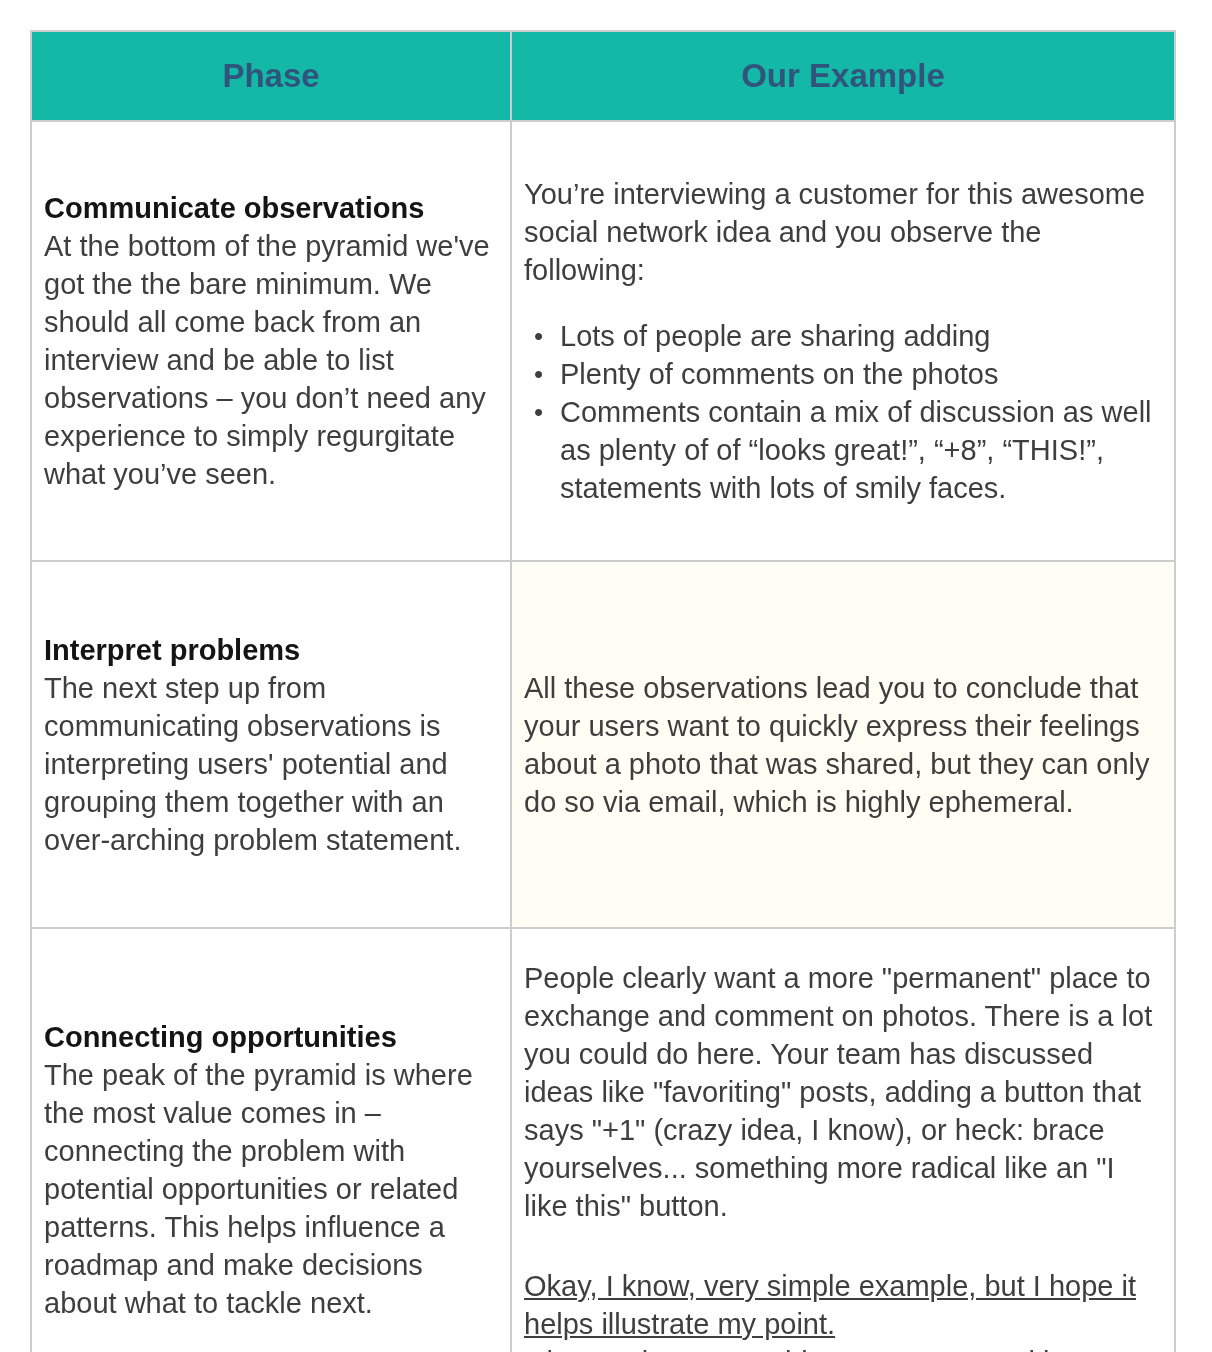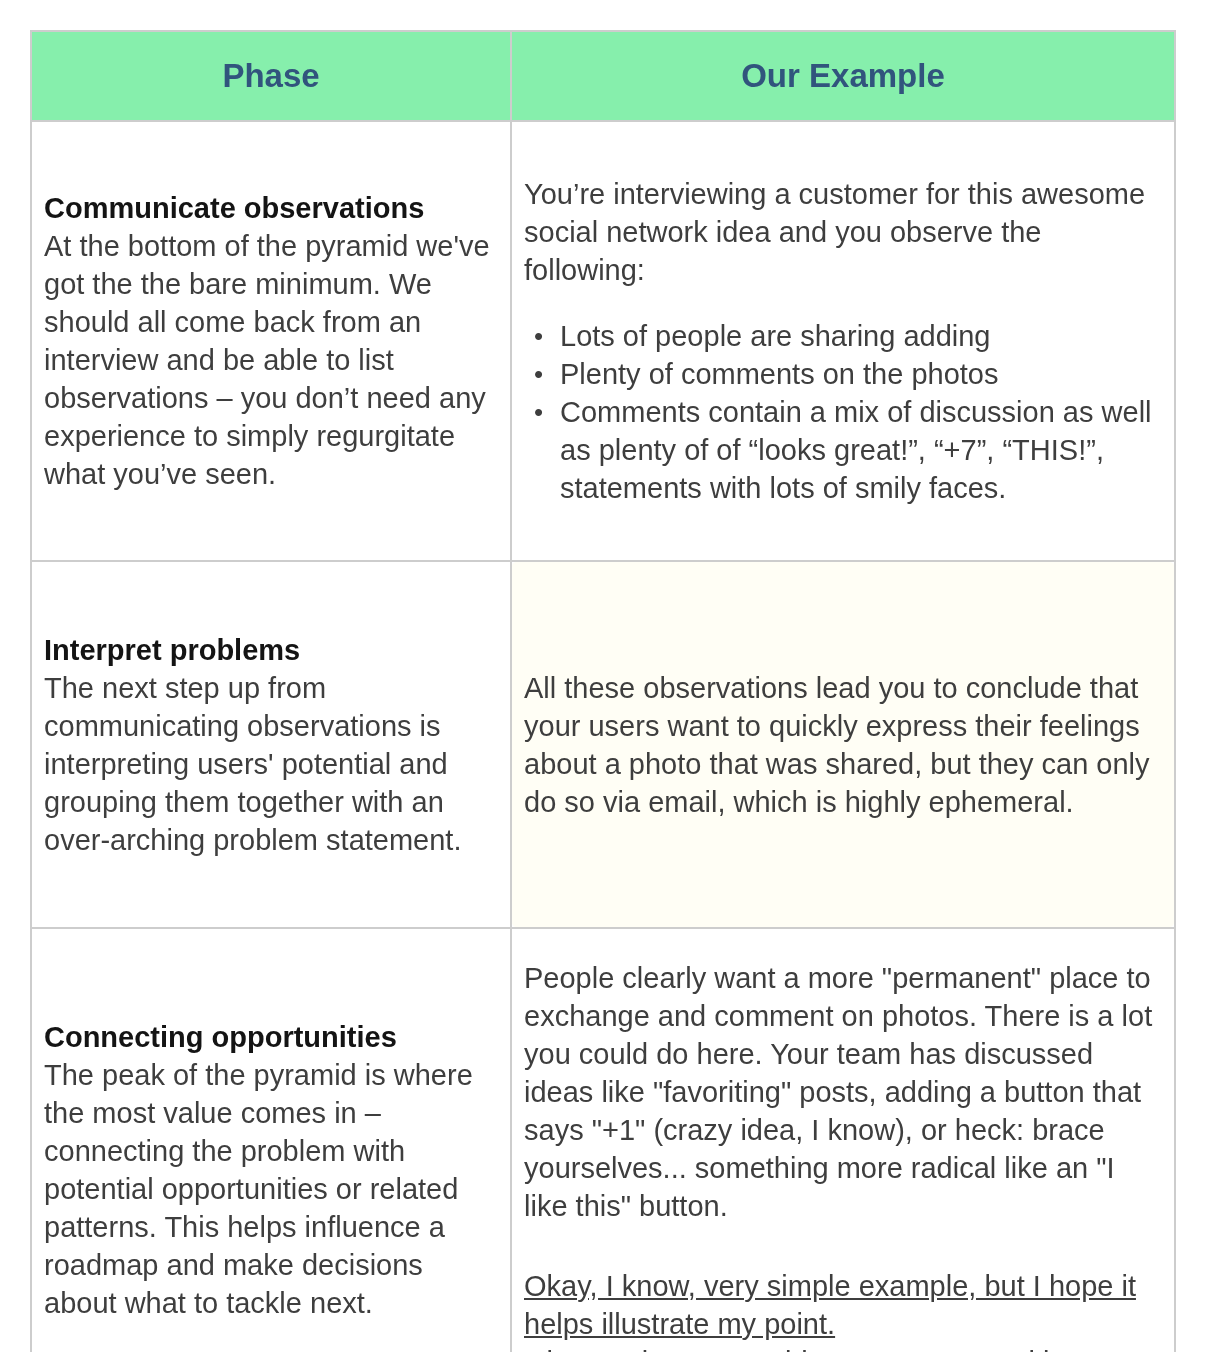--- a/index.html
+++ b/index.html
@@ -23,21 +23,21 @@
     border-collapse: collapse;
     table-layout: fixed;
     border: 2px solid #c6c6c6;
   }
   .phase-table th,
   .phase-table td {
     border: 2px solid #cdcdcd;
   }
   .phase-table th {
     height: 86px;
-    background: #86efac;
+    background: #14b8a6;
     color: #31547d;
     font-size: 33px;
     font-weight: 700;
     text-align: center;
     vertical-align: middle;
   }
   .phase-table td {
     font-size: 29px;
     line-height: 38px;
     color: #3e3e3e;
@@ -103,21 +103,21 @@
       <tr class="row-1">
         <td class="phase-cell">
           <p class="cell-heading">Communicate observations</p>
           <p class="cell-body">At the bottom of the pyramid we've got the the bare minimum. We should all come back from an interview and be able to list observations – you don’t need any experience to simply regurgitate what you’ve seen.</p>
         </td>
         <td class="example-cell">
           <p class="para">You’re interviewing a customer for this awesome social network idea and you observe the following:</p>
           <ul class="bullets">
             <li>Lots of people are sharing adding</li>
             <li>Plenty of comments on the photos</li>
-            <li>Comments contain a mix of discussion as well as plenty of of “looks great!”, “+7”, “THIS!”, statements with lots of smily faces.</li>
+            <li>Comments contain a mix of discussion as well as plenty of of “looks great!”, “+8”, “THIS!”, statements with lots of smily faces.</li>
           </ul>
         </td>
       </tr>
       <tr class="row-2">
         <td class="phase-cell">
           <p class="cell-heading">Interpret problems</p>
           <p class="cell-body">The next step up from communicating observations is interpreting users' potential and grouping them together with an over-arching problem statement.</p>
         </td>
         <td class="example-cell example-cell-tinted">
           <p class="para">All these observations lead you to conclude that your users want to quickly express their feelings about a photo that was shared, but they can only do so via email, which is highly ephemeral.</p>

